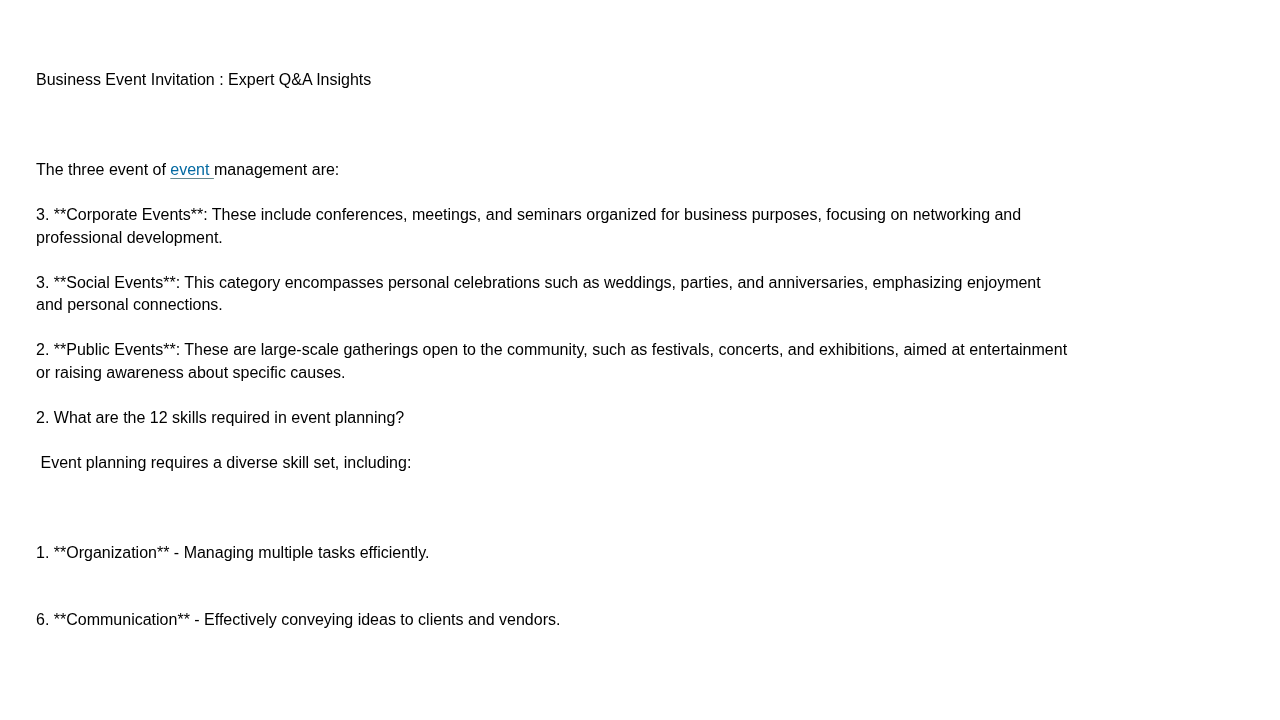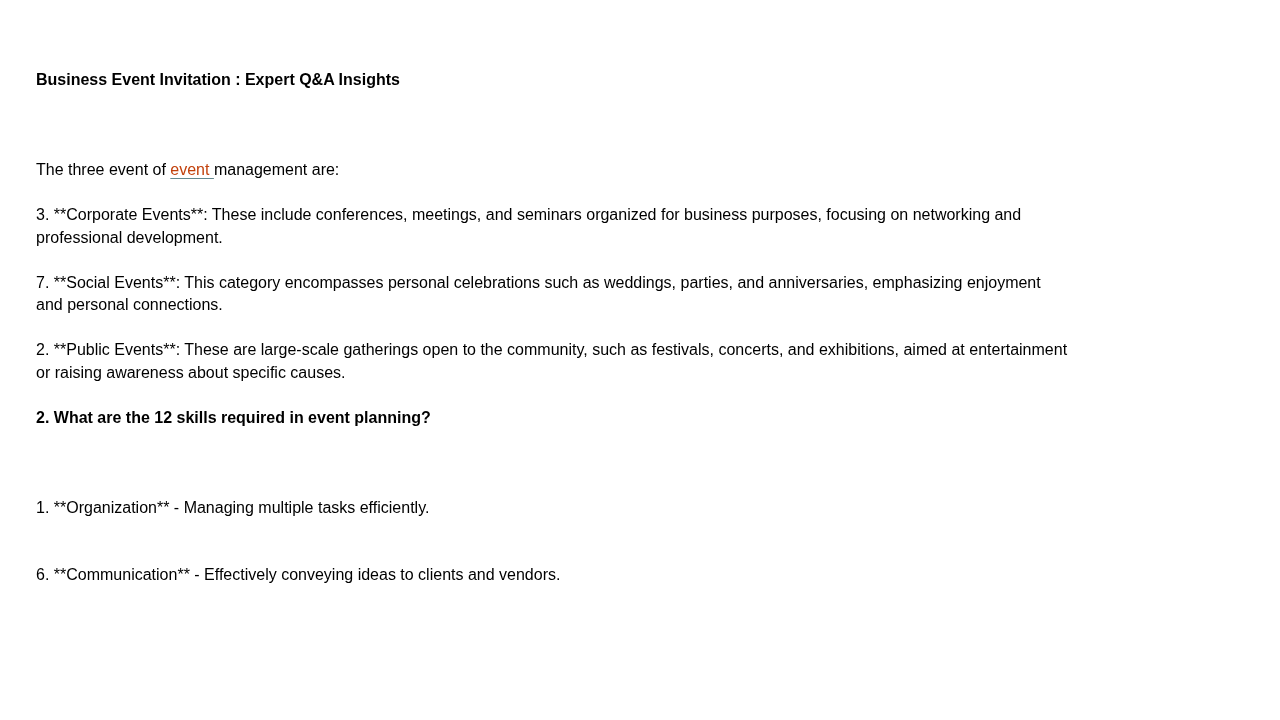--- a/index.html
+++ b/index.html
@@ -21,55 +21,56 @@
     width: 1208px;
   }
   .block {
     margin: 22.5px 0 0 0;
     white-space: pre-wrap;
   }
   .block.first {
     margin-top: 0;
   }
   .bold {
-    font-weight: bold;
+    font-weight: normal;
   }
   .line {
     white-space: pre-wrap;
   }
   a.doc-link {
-    color: #c2410c;
+    color: #0369a1;
     text-decoration: underline;
     text-decoration-color: #64888f;
     text-underline-offset: 3px;
     cursor: pointer;
   }
 </style>
 </head>
 <body>
 
 <div class="doc">
 
   <div class="block first">
     <div class="line bold">Business Event Invitation : Expert Q&amp;A Insights</div>
   </div>
 
   <p class="block"><span>The three event of </span><a class="doc-link">event </a><span>management are:</span></p>
 
   <p class="block">3. **Corporate Events**: These include conferences, meetings, and seminars organized for business purposes, focusing on networking and
 professional development.</p>
 
-  <p class="block">7. **Social Events**: This category encompasses personal celebrations such as weddings, parties, and anniversaries, emphasizing enjoyment
+  <p class="block">3. **Social Events**: This category encompasses personal celebrations such as weddings, parties, and anniversaries, emphasizing enjoyment
 and personal connections.</p>
 
   <p class="block">2. **Public Events**: These are large-scale gatherings open to the community, such as festivals, concerts, and exhibitions, aimed at entertainment
 or raising awareness about specific causes.</p>
 
   <p class="block bold">2. What are the 12 skills required in event planning?</p>
 
+  <p class="block"> Event planning requires a diverse skill set, including:</p>
 
   <div class="block">
     <div class="line">1. **Organization** - Managing multiple tasks efficiently.</div>
     <div class="line">6. **Communication** - Effectively conveying ideas to clients and vendors.</div>
     
     
     
     
     
     

